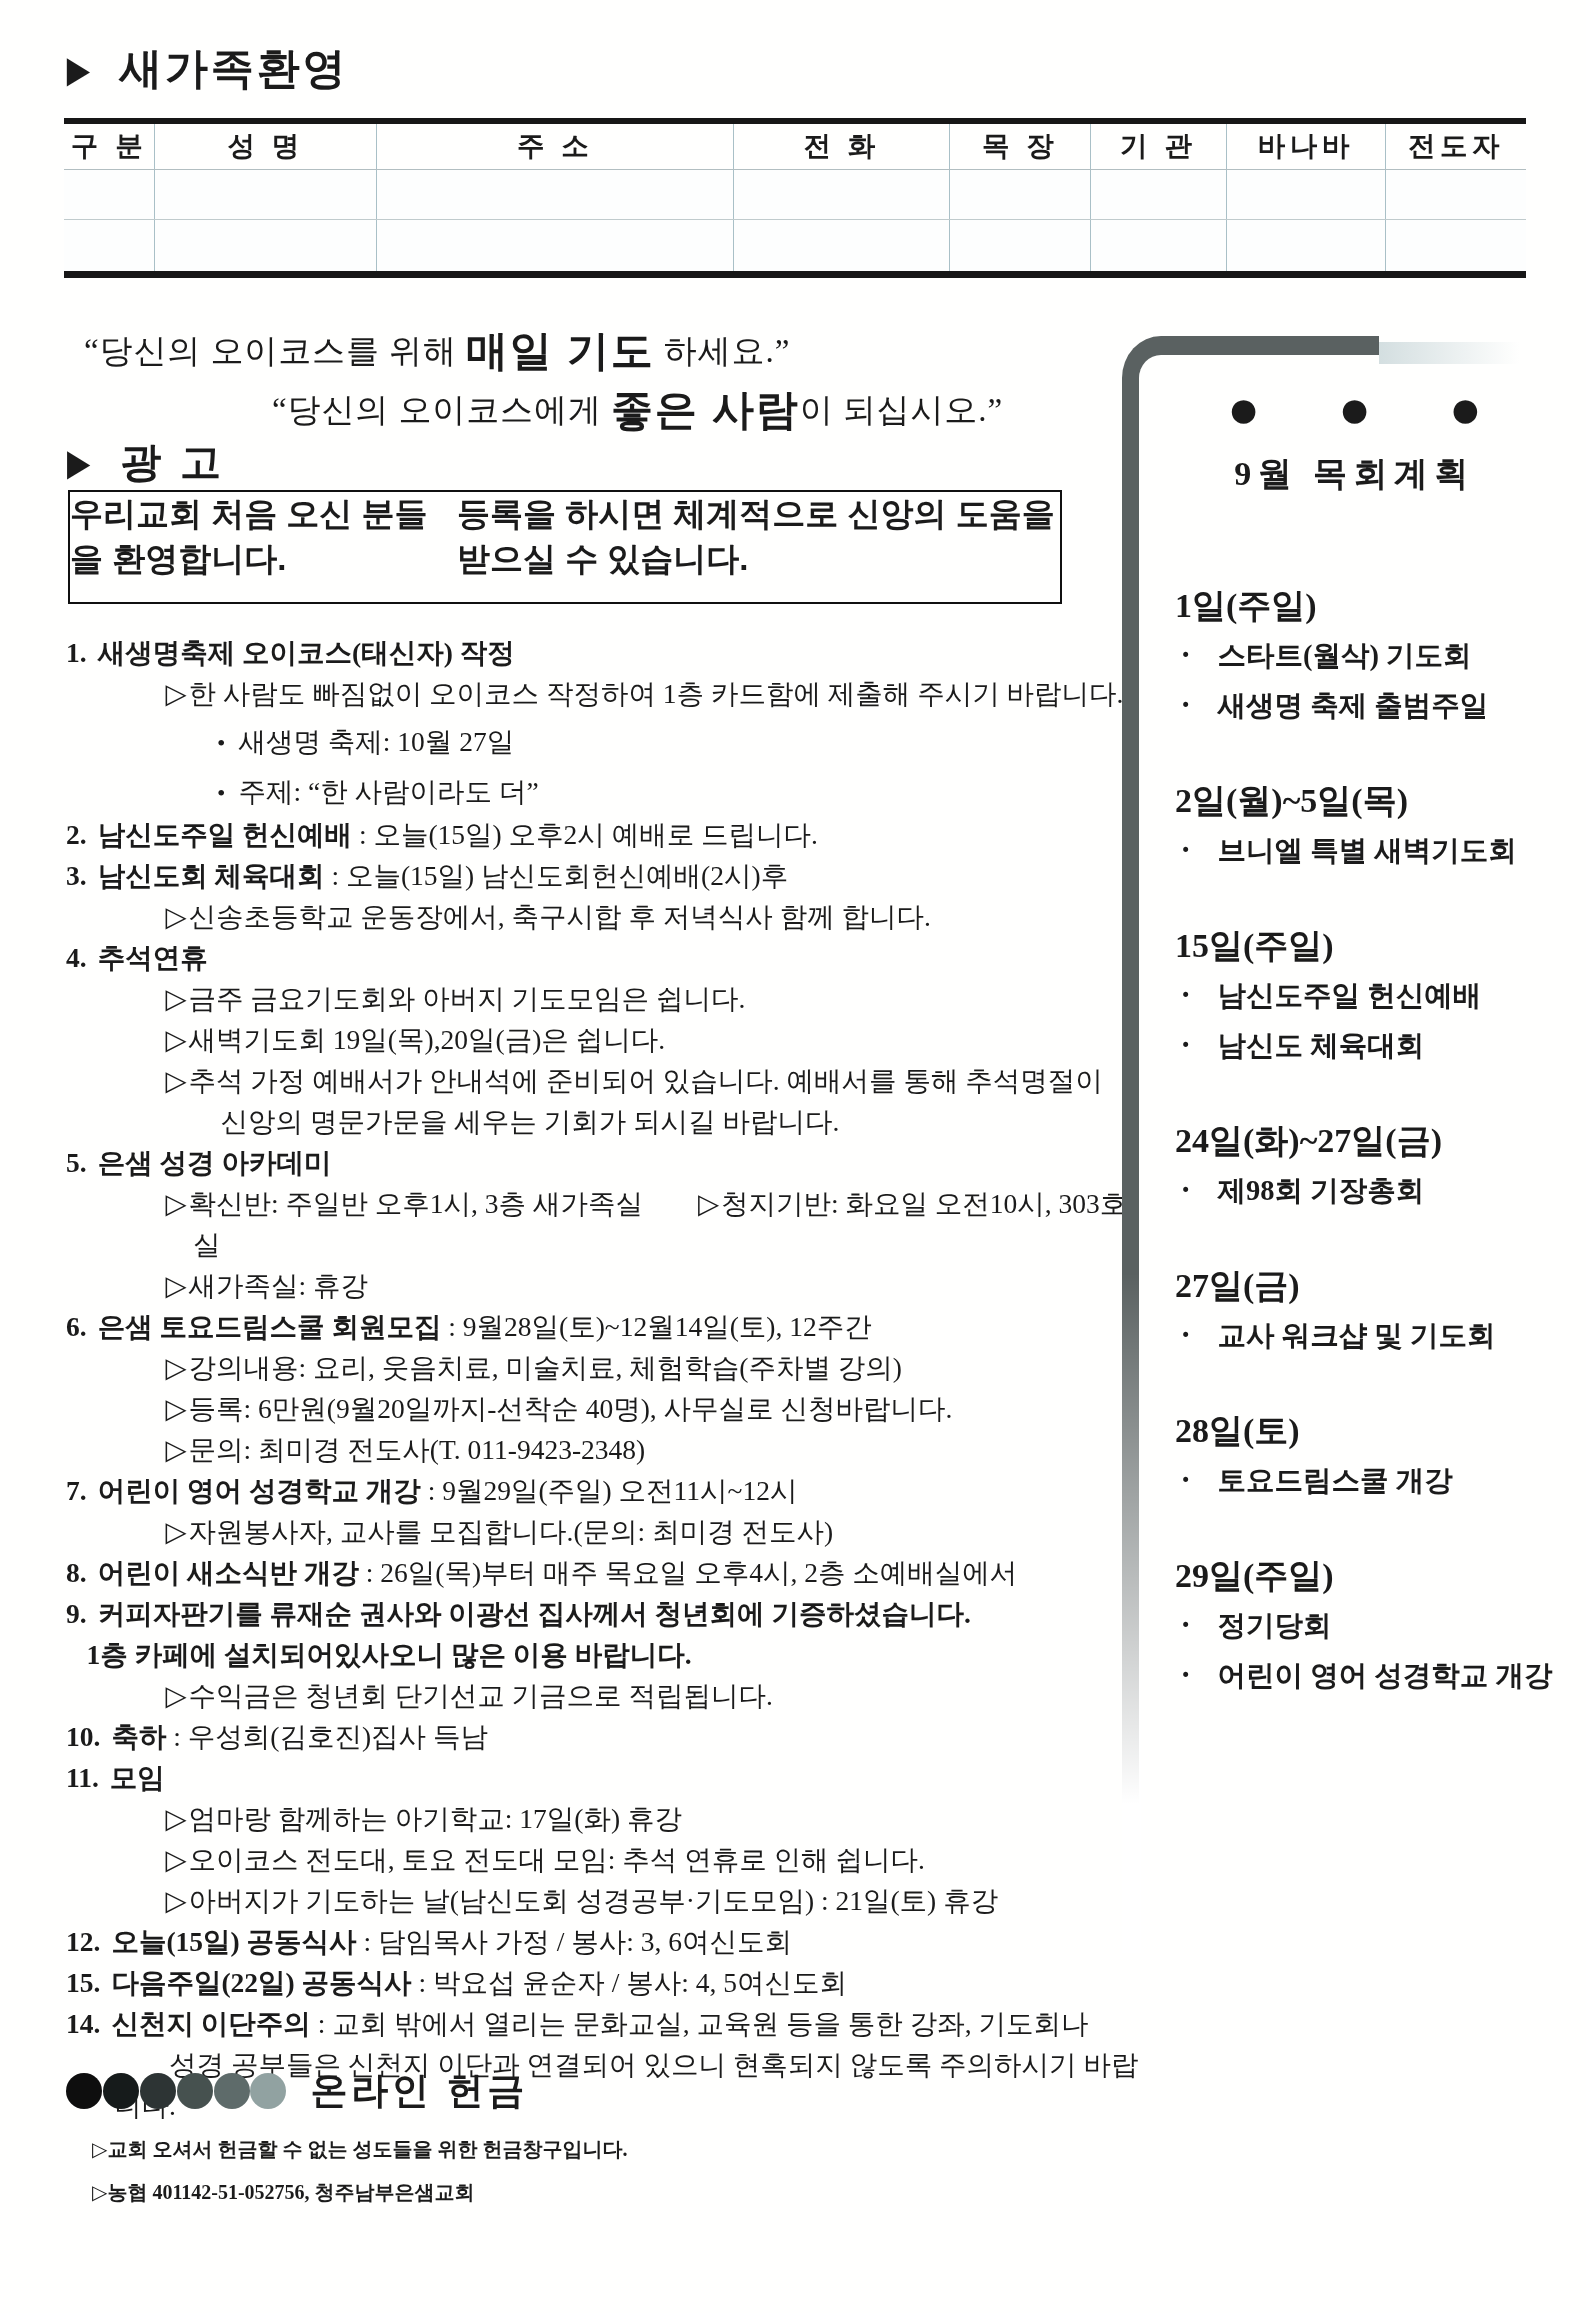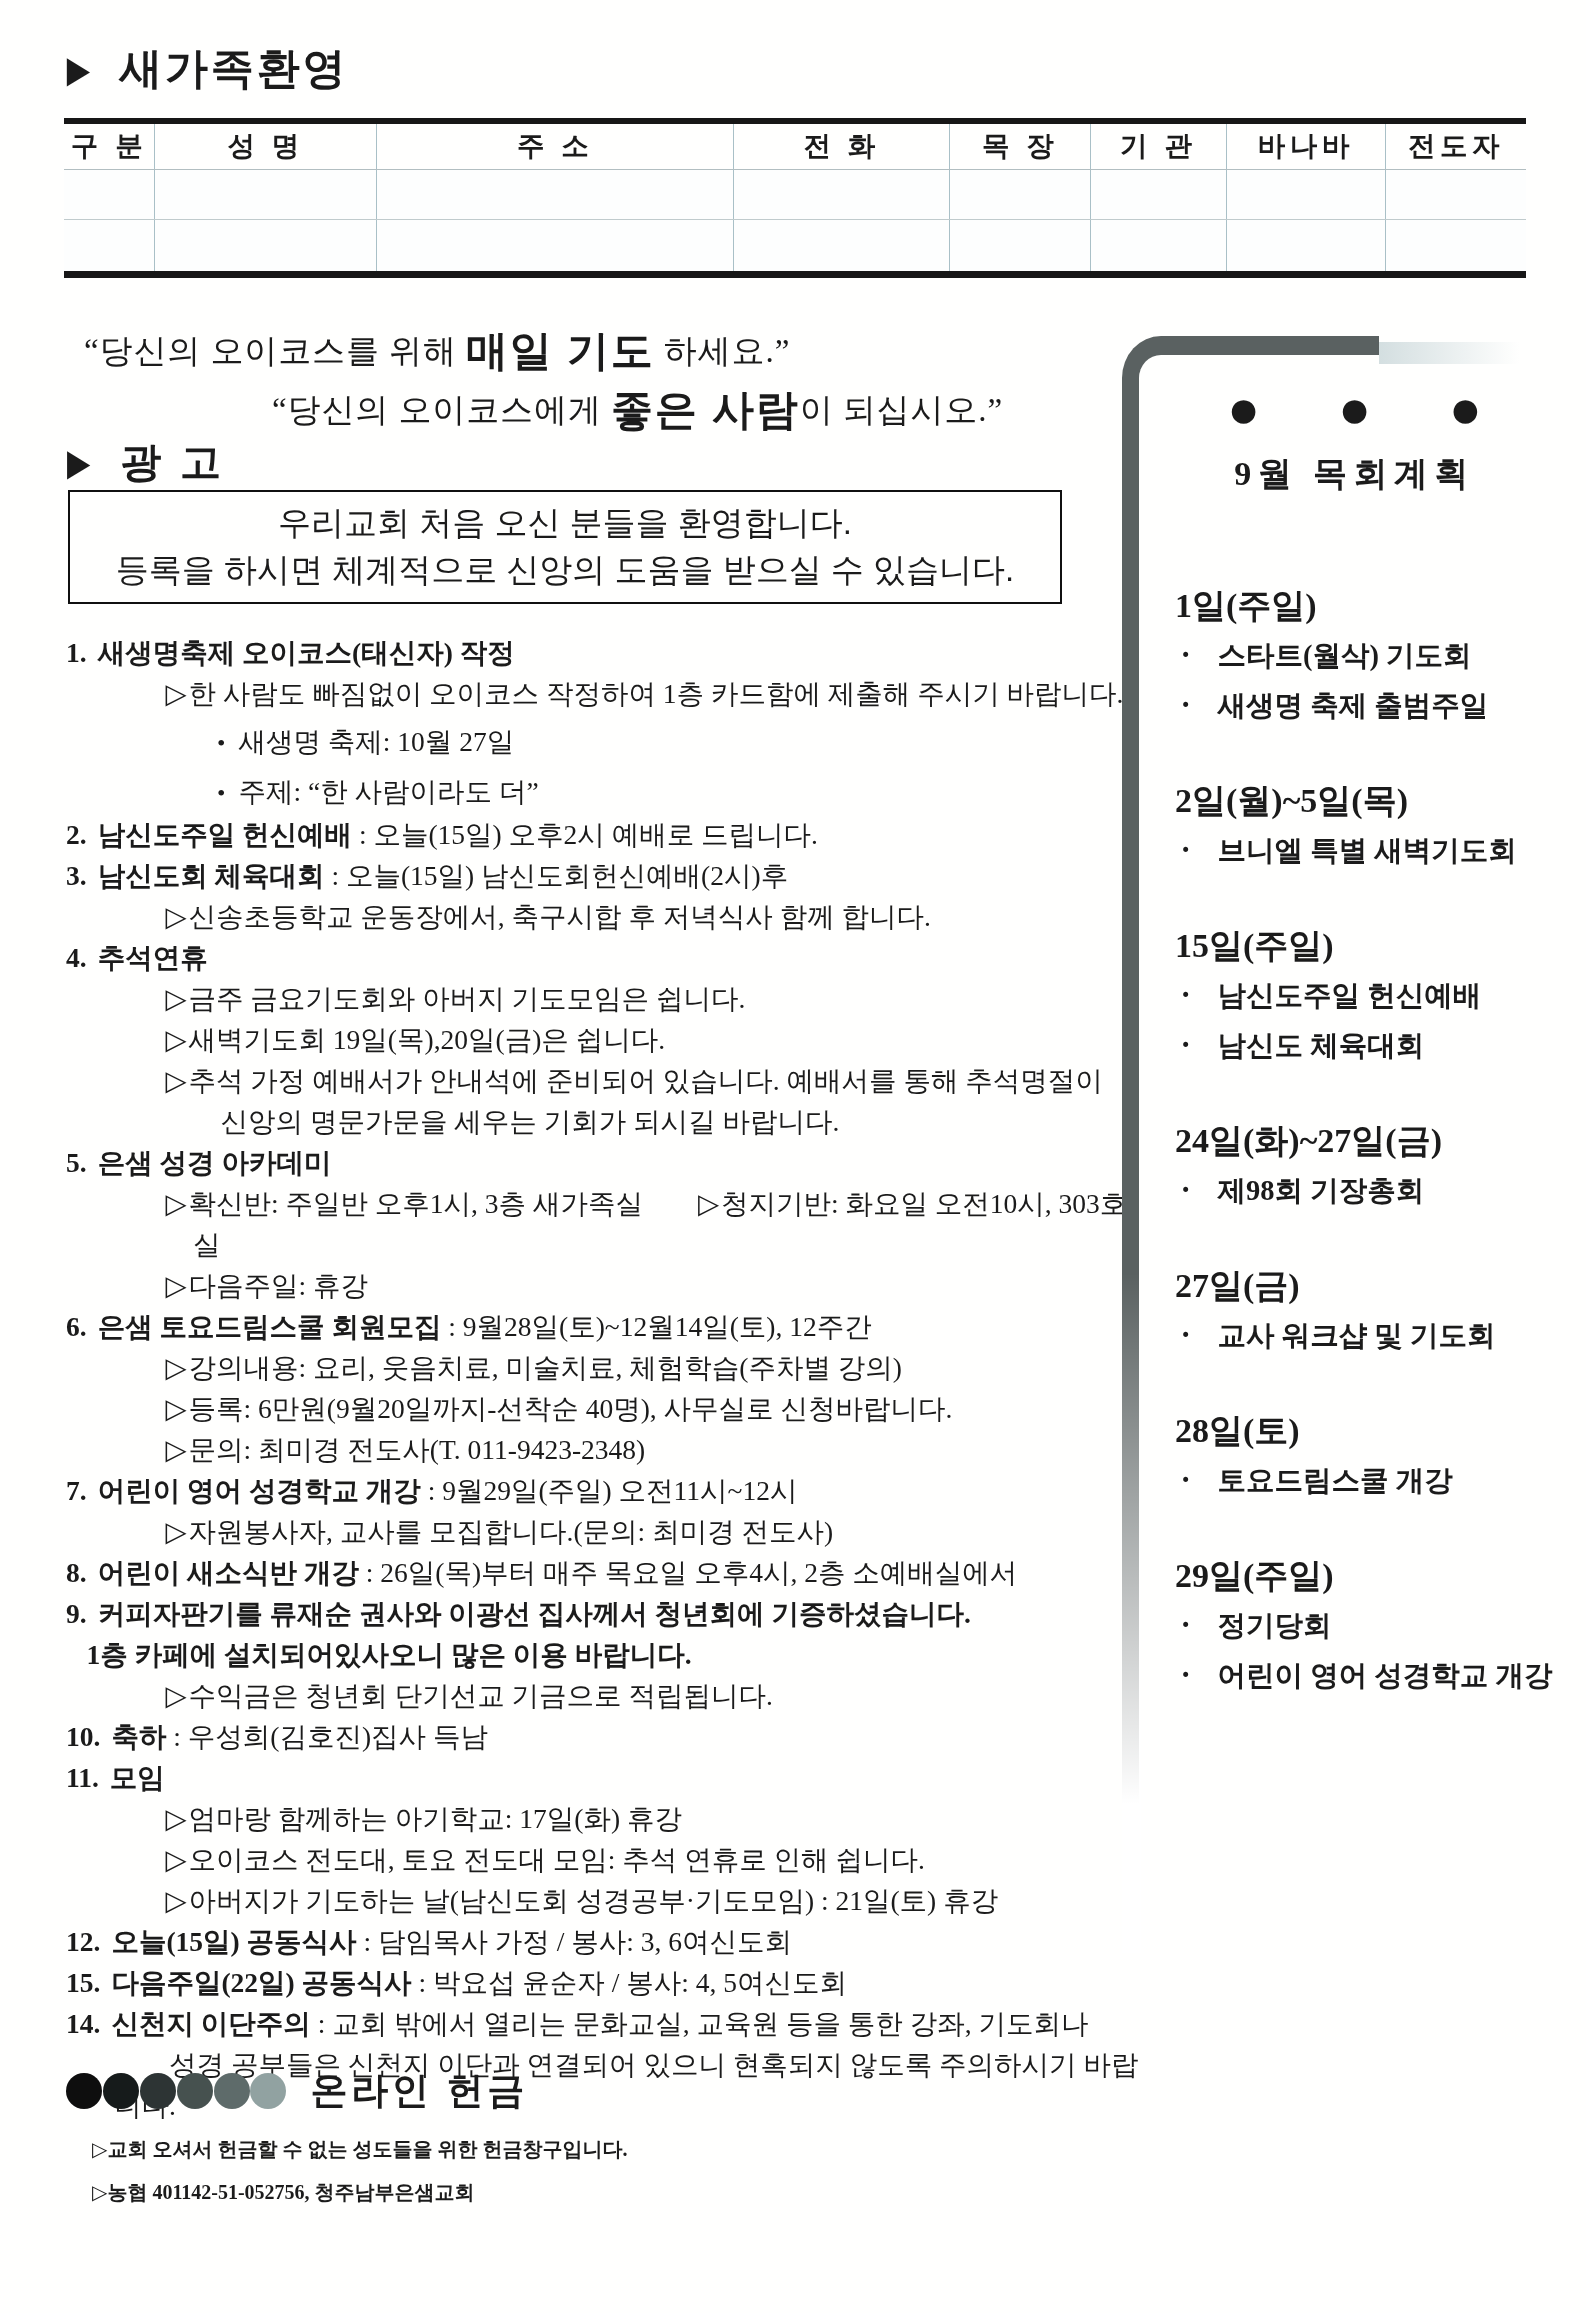--- a/index.html
+++ b/index.html
@@ -23,23 +23,23 @@
   .nf-table tr.r1 td { height:50px; border-bottom:0.9px solid #c0cbcd; background:#fdfefe; }
   .nf-table tr.r2 td { height:55px; background:#fdfefe; }
   
   .quote { position:absolute; font-size:33px; letter-spacing:0.9px; white-space:nowrap; }
   #quote1 { left:84px; top:323px; }
   #quote2 { left:272px; top:382px;text-align:center; }
   .quote .big { font-family:"Liberation Sans","DejaVu Sans",sans-serif; font-weight:900;
     font-size:42px; vertical-align:-2.8px; letter-spacing:1.8px; }
   
   .welcome-box { position:absolute; left:68px; top:490px; width:994px; height:114px;
-    border:2.8px solid #101010; display:flex; flex-direction:column; justify-content:center;
-    align-items:center; gap:1.8px; font-family:"Liberation Sans","DejaVu Sans",sans-serif;
-    font-weight:400; font-size:33px; }
+    border:2.8px solid #101010; display:flex; justify-content:center;
+    align-items:flex-start; gap:1.8px; font-family:"Liberation Sans","DejaVu Sans",sans-serif;
+    font-weight:700; font-size:33px; }
   
   .items { position:absolute; left:66px; top:632px; width:1088px; font-size:27.5px; line-height:41px; }
   .item { padding-left:48px; text-indent:-48px; }
   .item .no { font-weight:700; margin-right:11px; }
   .item .title { font-weight:700; }
   .item .rest { white-space:pre-wrap; }
   .item .title2 { font-weight:700; text-indent:-27.5px; }
   .sub { padding-left:79px; text-indent:-27.5px; white-space:pre-wrap; }
   .sub.dot { padding-left:136px; text-indent:-33px;margin-top:7px; }
   .sub .marker { margin-right:1.8px; }
@@ -144,21 +144,21 @@
     <div>우리교회 처음 오신 분들을 환영합니다.</div>
     <div>등록을 하시면 체계적으로 신앙의 도움을 받으실 수 있습니다.</div>
   </div>
 
   <div class="items" id="items">
       <div class="item"><span class="no">1.</span><span class="title">새생명축제 오이코스(태신자) 작정</span><div class="sub"><span class="marker">▷</span><span class="text">한 사람도 빠짐없이 오이코스 작정하여 1층 카드함에 제출해 주시기 바랍니다.</span></div><div class="sub dot"><span class="marker">•</span><span class="text">새생명 축제: 10월 27일</span></div><div class="sub dot"><span class="marker">•</span><span class="text">주제: “한 사람이라도 더”</span></div></div>
       <div class="item"><span class="no">2.</span><span class="title">남신도주일 헌신예배</span><span class="rest"> : 오늘(15일) 오후2시 예배로 드립니다.</span></div>
       <div class="item"><span class="no">3.</span><span class="title">남신도회 체육대회</span><span class="rest"> : 오늘(15일) 남신도회헌신예배(2시)후</span><div class="sub"><span class="marker">▷</span><span class="text">신송초등학교 운동장에서, 축구시합 후 저녁식사 함께 합니다.</span></div></div>
       <div class="item"><span class="no">4.</span><span class="title">추석연휴</span><div class="sub"><span class="marker">▷</span><span class="text">금주 금요기도회와 아버지 기도모임은 쉽니다.</span></div><div class="sub"><span class="marker">▷</span><span class="text">새벽기도회 19일(목),20일(금)은 쉽니다.</span></div><div class="sub"><span class="marker">▷</span><span class="text">추석 가정 예배서가 안내석에 준비되어 있습니다. 예배서를 통해 추석명절이
 　신앙의 명문가문을 세우는 기회가 되시길 바랍니다.</span></div></div>
-      <div class="item"><span class="no">5.</span><span class="title">은샘 성경 아카데미</span><div class="sub"><span class="marker">▷</span><span class="text">확신반: 주일반 오후1시, 3층 새가족실</span><span class="spacer">　　</span><span class="marker">▷</span><span class="text">청지기반: 화요일 오전10시, 303호실</span></div><div class="sub"><span class="marker">▷</span><span class="text">다음주일: 휴강</span></div></div>
+      <div class="item"><span class="no">5.</span><span class="title">은샘 성경 아카데미</span><div class="sub"><span class="marker">▷</span><span class="text">확신반: 주일반 오후1시, 3층 새가족실</span><span class="spacer">　　</span><span class="marker">▷</span><span class="text">청지기반: 화요일 오전10시, 303호실</span></div><div class="sub"><span class="marker">▷</span><span class="text">새가족실: 휴강</span></div></div>
       <div class="item"><span class="no">6.</span><span class="title">은샘 토요드림스쿨 회원모집</span><span class="rest"> : 9월28일(토)~12월14일(토), 12주간</span><div class="sub"><span class="marker">▷</span><span class="text">강의내용: 요리, 웃음치료, 미술치료, 체험학습(주차별 강의)</span></div><div class="sub"><span class="marker">▷</span><span class="text">등록: 6만원(9월20일까지-선착순 40명), 사무실로 신청바랍니다.</span></div><div class="sub"><span class="marker">▷</span><span class="text">문의: 최미경 전도사(T. 011-9423-2348)</span></div></div>
       <div class="item"><span class="no">7.</span><span class="title">어린이 영어 성경학교 개강</span><span class="rest"> : 9월29일(주일) 오전11시~12시</span><div class="sub"><span class="marker">▷</span><span class="text">자원봉사자, 교사를 모집합니다.(문의: 최미경 전도사)</span></div></div>
       <div class="item"><span class="no">8.</span><span class="title">어린이 새소식반 개강</span><span class="rest"> : 26일(목)부터 매주 목요일 오후4시, 2층 소예배실에서</span></div>
       <div class="item"><span class="no">9.</span><span class="title">커피자판기를 류재순 권사와 이광선 집사께서 청년회에 기증하셨습니다.</span><div class="title2">1층 카페에 설치되어있사오니 많은 이용 바랍니다.</div><div class="sub"><span class="marker">▷</span><span class="text">수익금은 청년회 단기선교 기금으로 적립됩니다.</span></div></div>
       <div class="item"><span class="no">10.</span><span class="title">축하</span><span class="rest"> : 우성희(김호진)집사 득남</span></div>
       <div class="item"><span class="no">11.</span><span class="title">모임</span><div class="sub"><span class="marker">▷</span><span class="text">엄마랑 함께하는 아기학교: 17일(화) 휴강</span></div><div class="sub"><span class="marker">▷</span><span class="text">오이코스 전도대, 토요 전도대 모임: 추석 연휴로 인해 쉽니다.</span></div><div class="sub"><span class="marker">▷</span><span class="text">아버지가 기도하는 날(남신도회 성경공부·기도모임) : 21일(토) 휴강</span></div></div>
       <div class="item"><span class="no">12.</span><span class="title">오늘(15일) 공동식사</span><span class="rest"> : 담임목사 가정 / 봉사: 3, 6여신도회</span></div>
       <div class="item"><span class="no">15.</span><span class="title">다음주일(22일) 공동식사</span><span class="rest"> : 박요섭 윤순자 / 봉사: 4, 5여신도회</span></div>
       <div class="item"><span class="no">14.</span><span class="title">신천지 이단주의</span><span class="rest"> : 교회 밖에서 열리는 문화교실, 교육원 등을 통한 강좌, 기도회나
 　　성경 공부들은 신천지 이단과 연결되어 있으니 현혹되지 않도록 주의하시기 바랍니다.</span></div>

